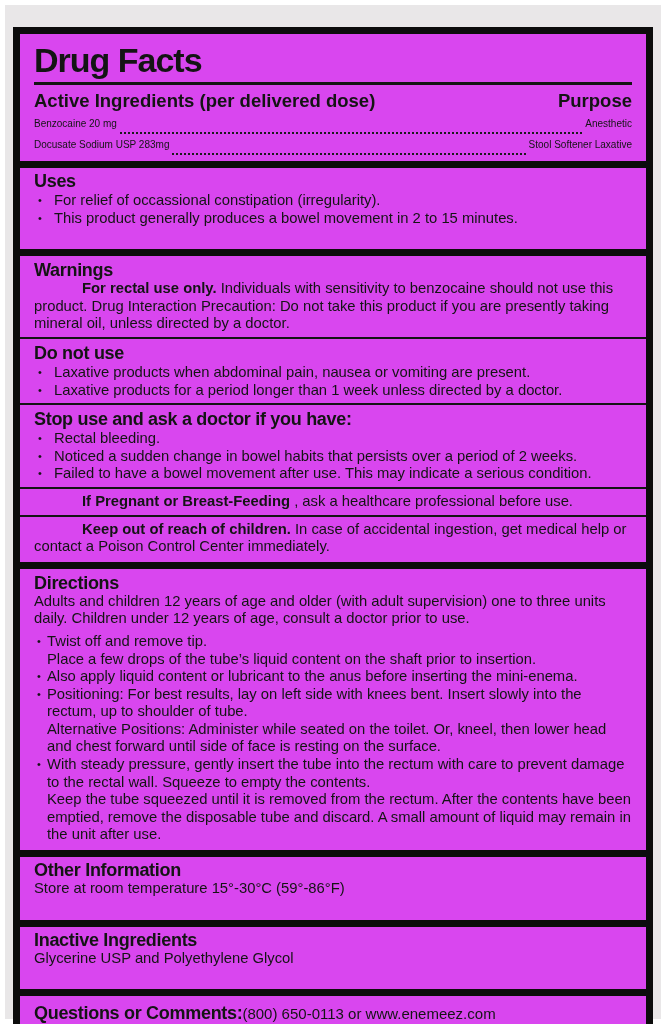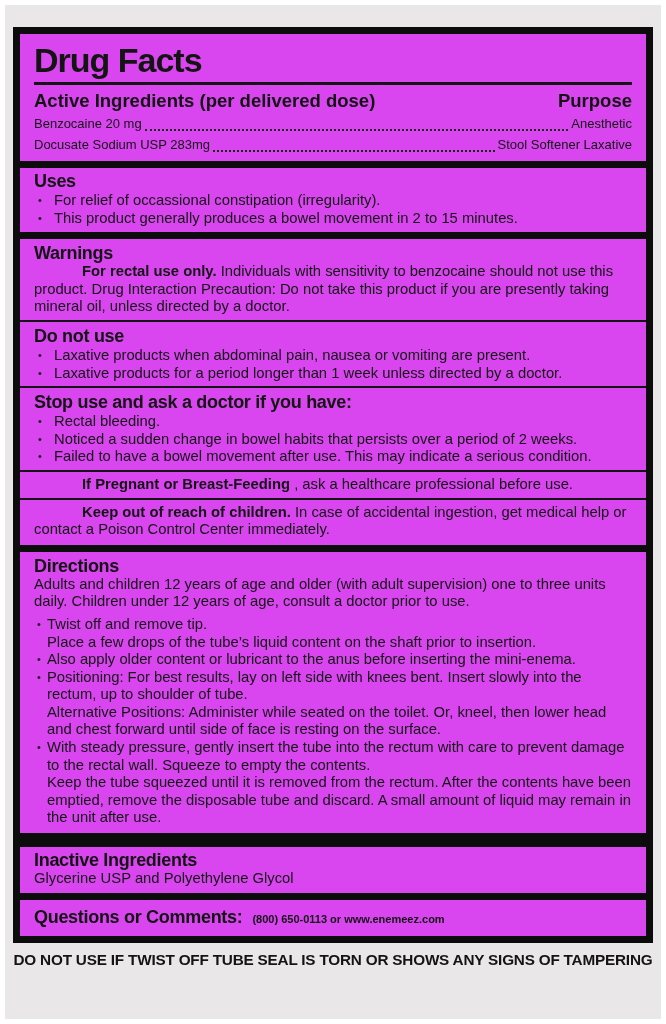--- a/index.html
+++ b/index.html
@@ -25,48 +25,48 @@
   .thinrule { height: 2px; background: #141414; margin: 4px -14px 4px -14px; }
 
   .df-title {
     font-size: 34px; font-weight: bold; letter-spacing: -1px;
     line-height: 40px; padding-top: 2px;
   }
   .title-rule { height: 3px; background: #141414; margin: 2px 0 4px 0; }
 
   .ai-header { display: flex; justify-content: space-between; align-items: baseline;
     font-weight: bold; font-size: 18.5px; line-height: 24px; }
-  .ing-row { display: flex; align-items: center; font-size: 13px; line-height: 21px; }
+  .ing-row { display: flex; align-items: flex-end; font-size: 10px; line-height: 21px; }
   .ing-row .leader { flex: 1; height: 15px; border-bottom: 2.5px dotted #1a1a1a; margin: 0 3px; }
   .ing-row .name, .ing-row .purpose { white-space: nowrap; }
 
   .h2 { font-size: 18px; font-weight: bold; line-height: 20px; letter-spacing: -0.3px; }
   .body-txt { font-size: 14.8px; line-height: 17.6px; }
 
   .blist { margin-top: 1px; }
   .brow { display: flex; font-size: 14.8px; line-height: 17.6px; }
   .brow .mk { width: 12px; flex: 0 0 12px; text-align: center; font-size: 11px; }
   .brow .txt { flex: 1; margin-left: 8px; }
 
   .lead-bold { font-weight: bold; margin-left: 48px; }
 
   .dir-row { display: flex; font-size: 14.8px; line-height: 17.6px; }
   .dir-row .mk { width: 13px; flex: 0 0 13px; padding-left: 3px; font-size: 11px; }
   .dir-row .txt { flex: 1; }
   .dir-list { margin-top: 5px; }
 
   .q-row { display: flex; align-items: baseline; padding: 3px 0 2px 0; }
   .q-head { font-size: 18px; font-weight: bold; letter-spacing: -0.3px; text-align: right; }
-  .q-body { font-size: 11px; font-weight: bold; margin-left: 10px; }
+  .q-body { font-size: 15px; font-weight: normal; }
 
   .tamper {
     margin-top: 8px; text-align: center;
     font-size: 15.3px; font-weight: bold; letter-spacing: -0.2px;
   }
-  .pad-sm { padding-top: 3px; padding-bottom: 5px; }
+  .pad-sm { padding-top: 3px; padding-bottom: 22px; }
 </style>
 </head>
 <body>
 
 <div class="page">
   <div class="label-bg">
 
     <div class="facts-box">
 
       <div class="section">
@@ -181,21 +181,21 @@
             </div>
 
 
             <div class="dir-row">
               <span class="mk"></span>
               <span class="txt">Place a few drops of the tube’s liquid content on the shaft prior to insertion.</span>
             </div>
 
             <div class="dir-row">
               <span class="mk">•</span>
-              <span class="txt">Also apply older content or lubricant to the anus before inserting the mini-enema.</span>
+              <span class="txt">Also apply liquid content or lubricant to the anus before inserting the mini-enema.</span>
             </div>
 
             <div class="dir-row">
               <span class="mk">•</span>
               <span class="txt">Positioning: For best results, lay on left side with knees bent. Insert slowly into the rectum, up to shoulder of tube.</span>
             </div>
 
             <div class="dir-row">
               <span class="mk"></span>
               <span class="txt">Alternative Positions: Administer while seated on the toilet. Or, kneel, then lower head and chest forward until side of face is resting on the surface.</span>
@@ -208,20 +208,24 @@
 
             <div class="dir-row">
               <span class="mk"></span>
               <span class="txt">Keep the tube squeezed until it is removed from the rectum. After the contents have been emptied, remove the disposable tube and discard. A small amount of liquid may remain in the unit after use.</span>
             </div>
           </div>
       </div>
 
       <div class="divider"></div>
 
+      <div class="section pad-sm">
+        <div class="h2">Other Information</div>
+        <div class="body-txt">Store at room temperature 15°-30°C (59°-86°F)</div>
+      </div>
 
       <div class="divider"></div>
 
       <div class="section pad-sm">
         <div class="h2">Inactive Ingredients</div>
         <div class="body-txt">Glycerine USP and Polyethylene Glycol</div>
       </div>
 
       <div class="divider"></div>
 

